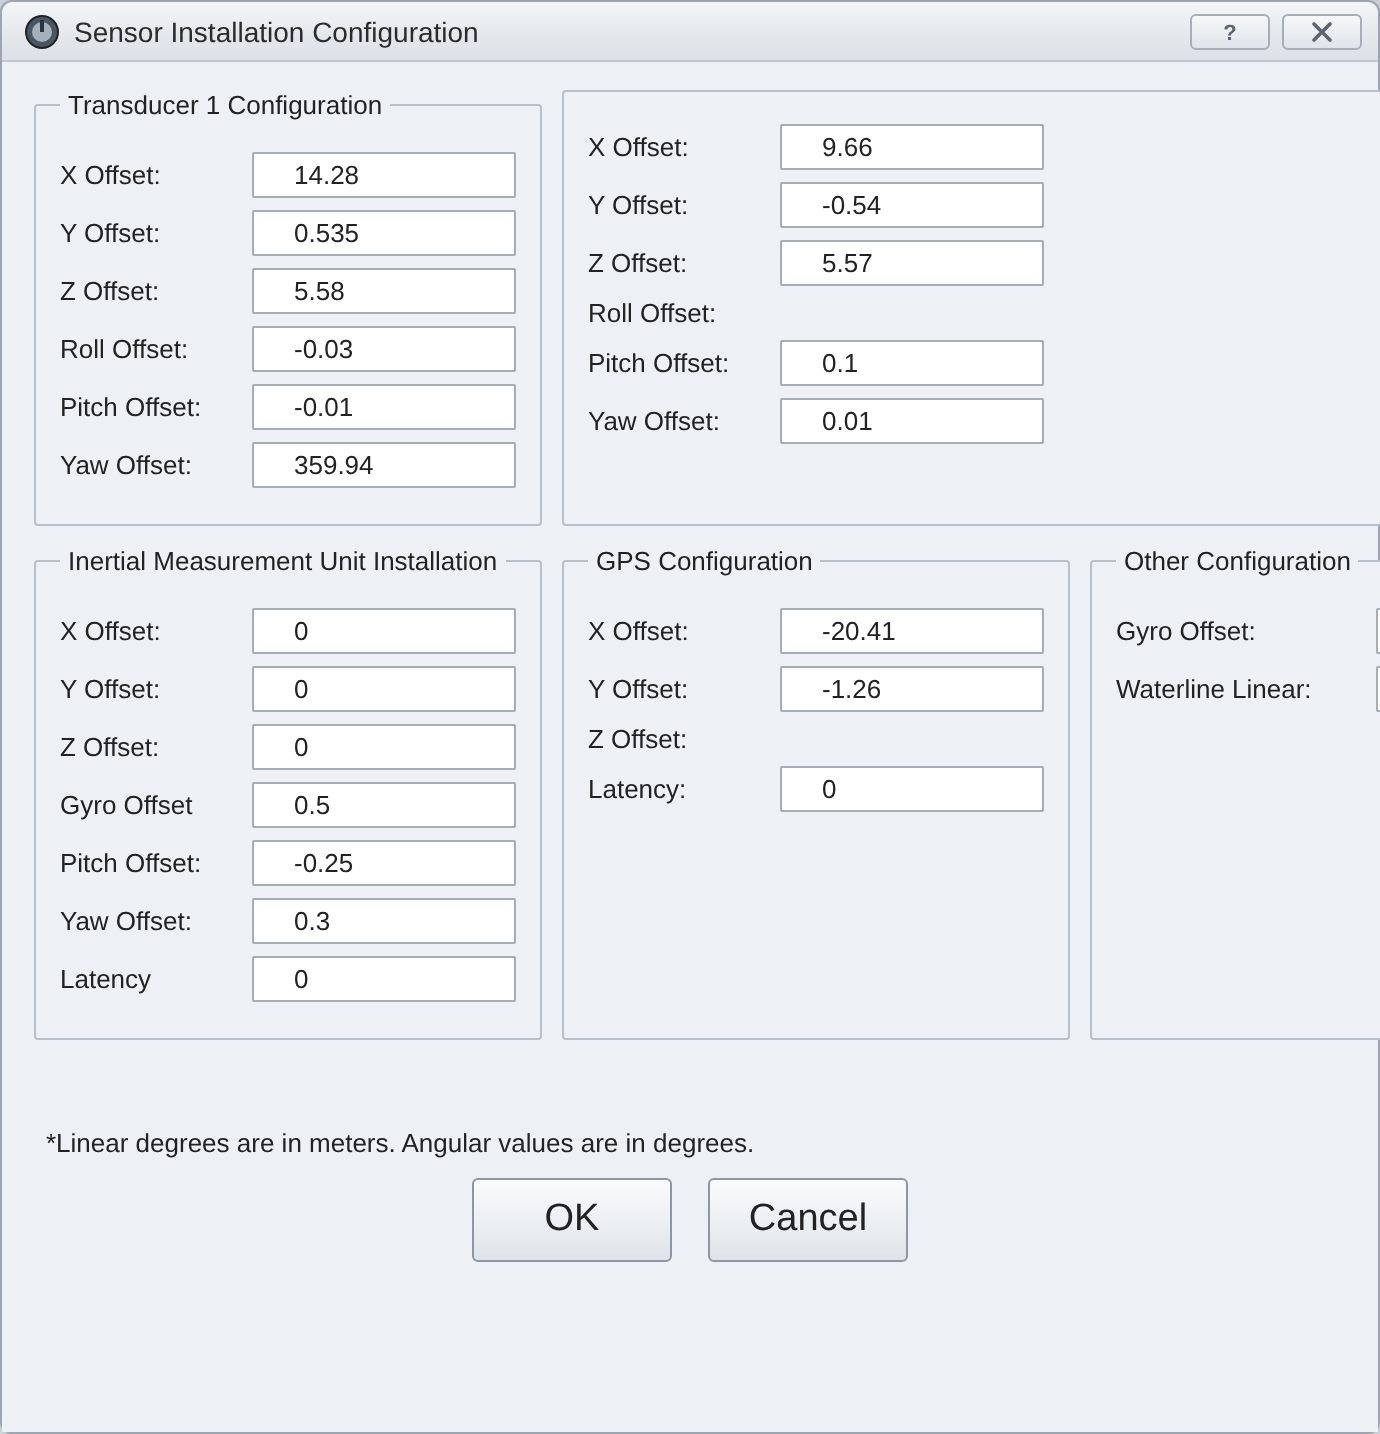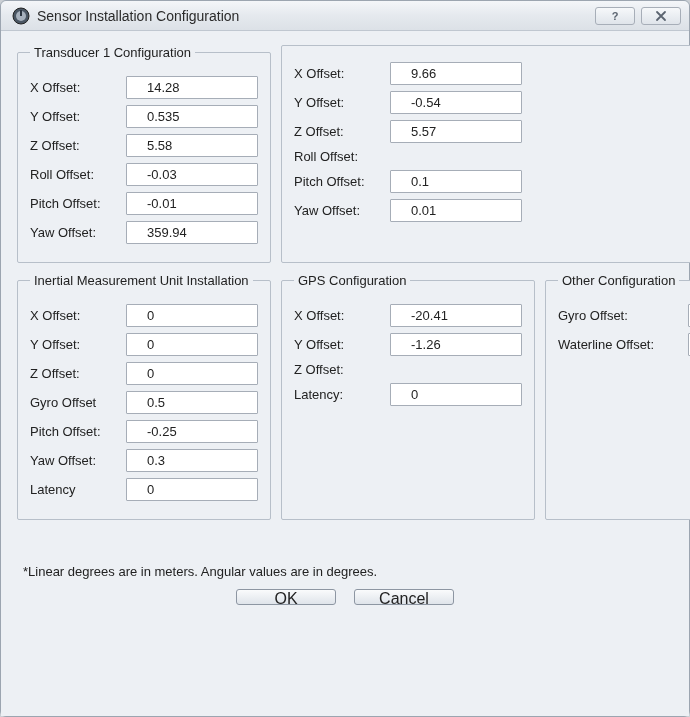--- a/index.html
+++ b/index.html
@@ -106,26 +106,26 @@
       font-size: 13px;
       color: #222;
       margin-bottom: 10px;
     }
     .btnrow {
       display: flex;
       justify-content: center;
       gap: 18px;
     }
     button.dlg {
-      width: 100px; height: 16px;
+      width: 100px; height: 42px;
       border: 1px solid #8d96a2;
       border-radius: 3px;
       background: linear-gradient(to bottom, #fafbfc, #dfe4ea);
       color: #222;
-      font-size: 16px;
+      font-size: 19px;
       cursor: pointer;
     }
     .col-right { display: flex; flex-direction: row; gap: 10px; }
   </style>
 </head>
 <body>
 
 <div class="window">
   <div class="titlebar">
     <span class="app-icon">
@@ -259,21 +259,21 @@
             </div>
         </fieldset>
 
         <fieldset>
           <legend>Other Configuration</legend>
           <div class="row row-wide">
               <label>Gyro Offset:</label>
               <input type="text" value="0" style="">
             </div>
           <div class="row row-wide">
-              <label>Waterline Offset:</label>
+              <label>Waterline Linear:</label>
               <input type="text" value="0" style="">
             </div>
         </fieldset>
       </div>
 
     </div>
 
     <div class="footer">
       <div class="note">*Linear degrees are in meters.  Angular values are in degrees.</div>
       <div class="btnrow">

